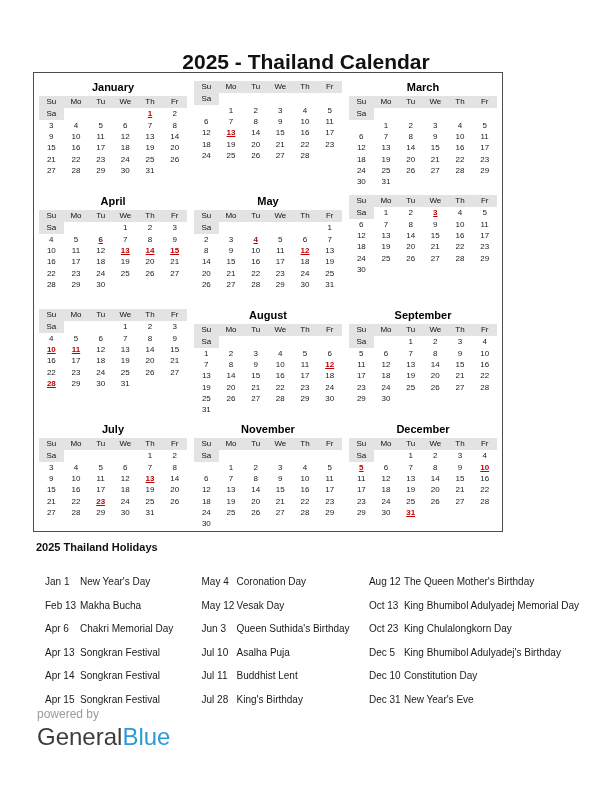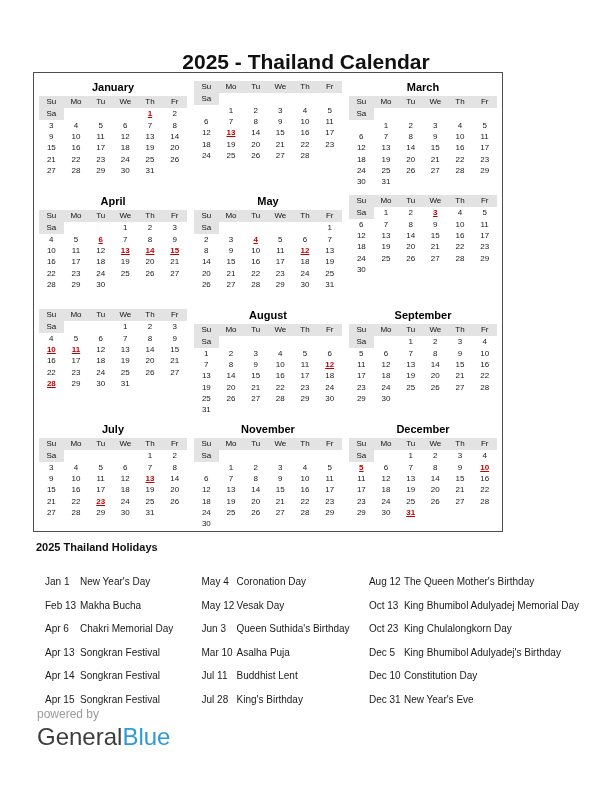--- a/index.html
+++ b/index.html
@@ -658,21 +658,21 @@
           </div>
           <div class="hrow">
             <span class="hdate">May 12</span>
             <span class="hname">Vesak Day</span>
           </div>
           <div class="hrow">
             <span class="hdate">Jun 3</span>
             <span class="hname">Queen Suthida's Birthday</span>
           </div>
           <div class="hrow">
-            <span class="hdate">Mar 10</span>
+            <span class="hdate">Jul 10</span>
             <span class="hname">Asalha Puja</span>
           </div>
           <div class="hrow">
             <span class="hdate">Jul 11</span>
             <span class="hname">Buddhist Lent</span>
           </div>
           <div class="hrow">
             <span class="hdate">Jul 28</span>
             <span class="hname">King's Birthday</span>
           </div>

